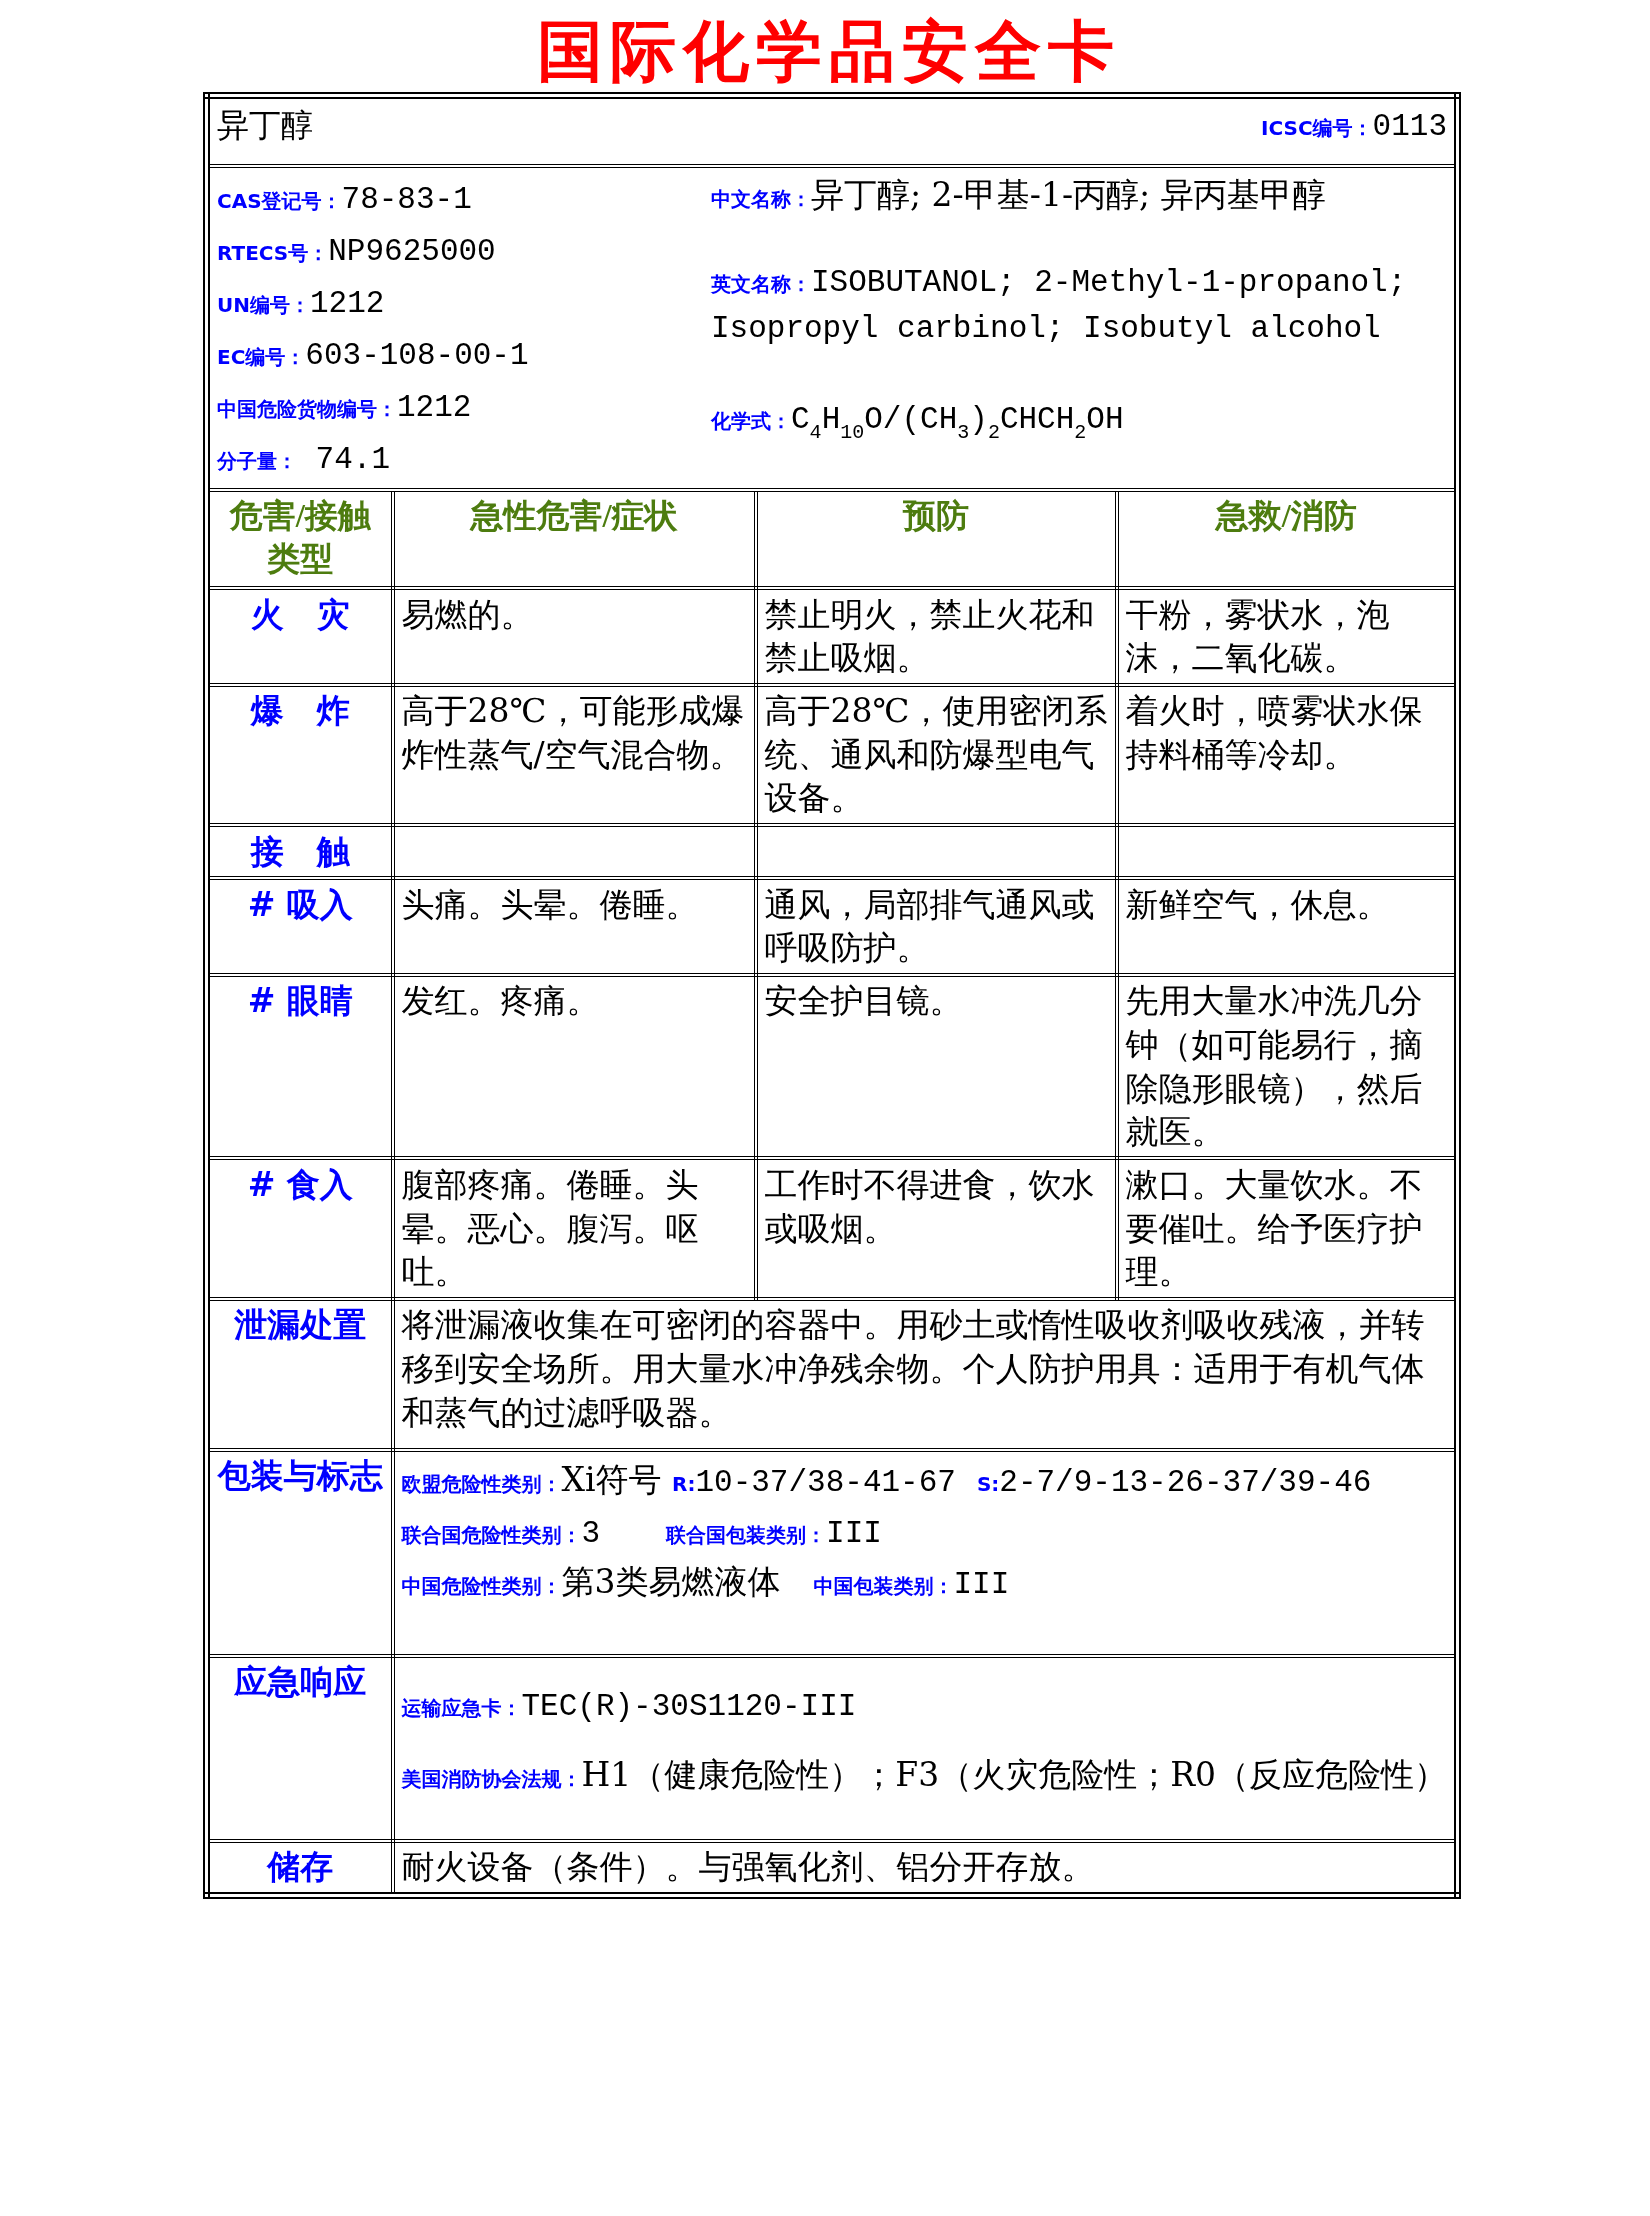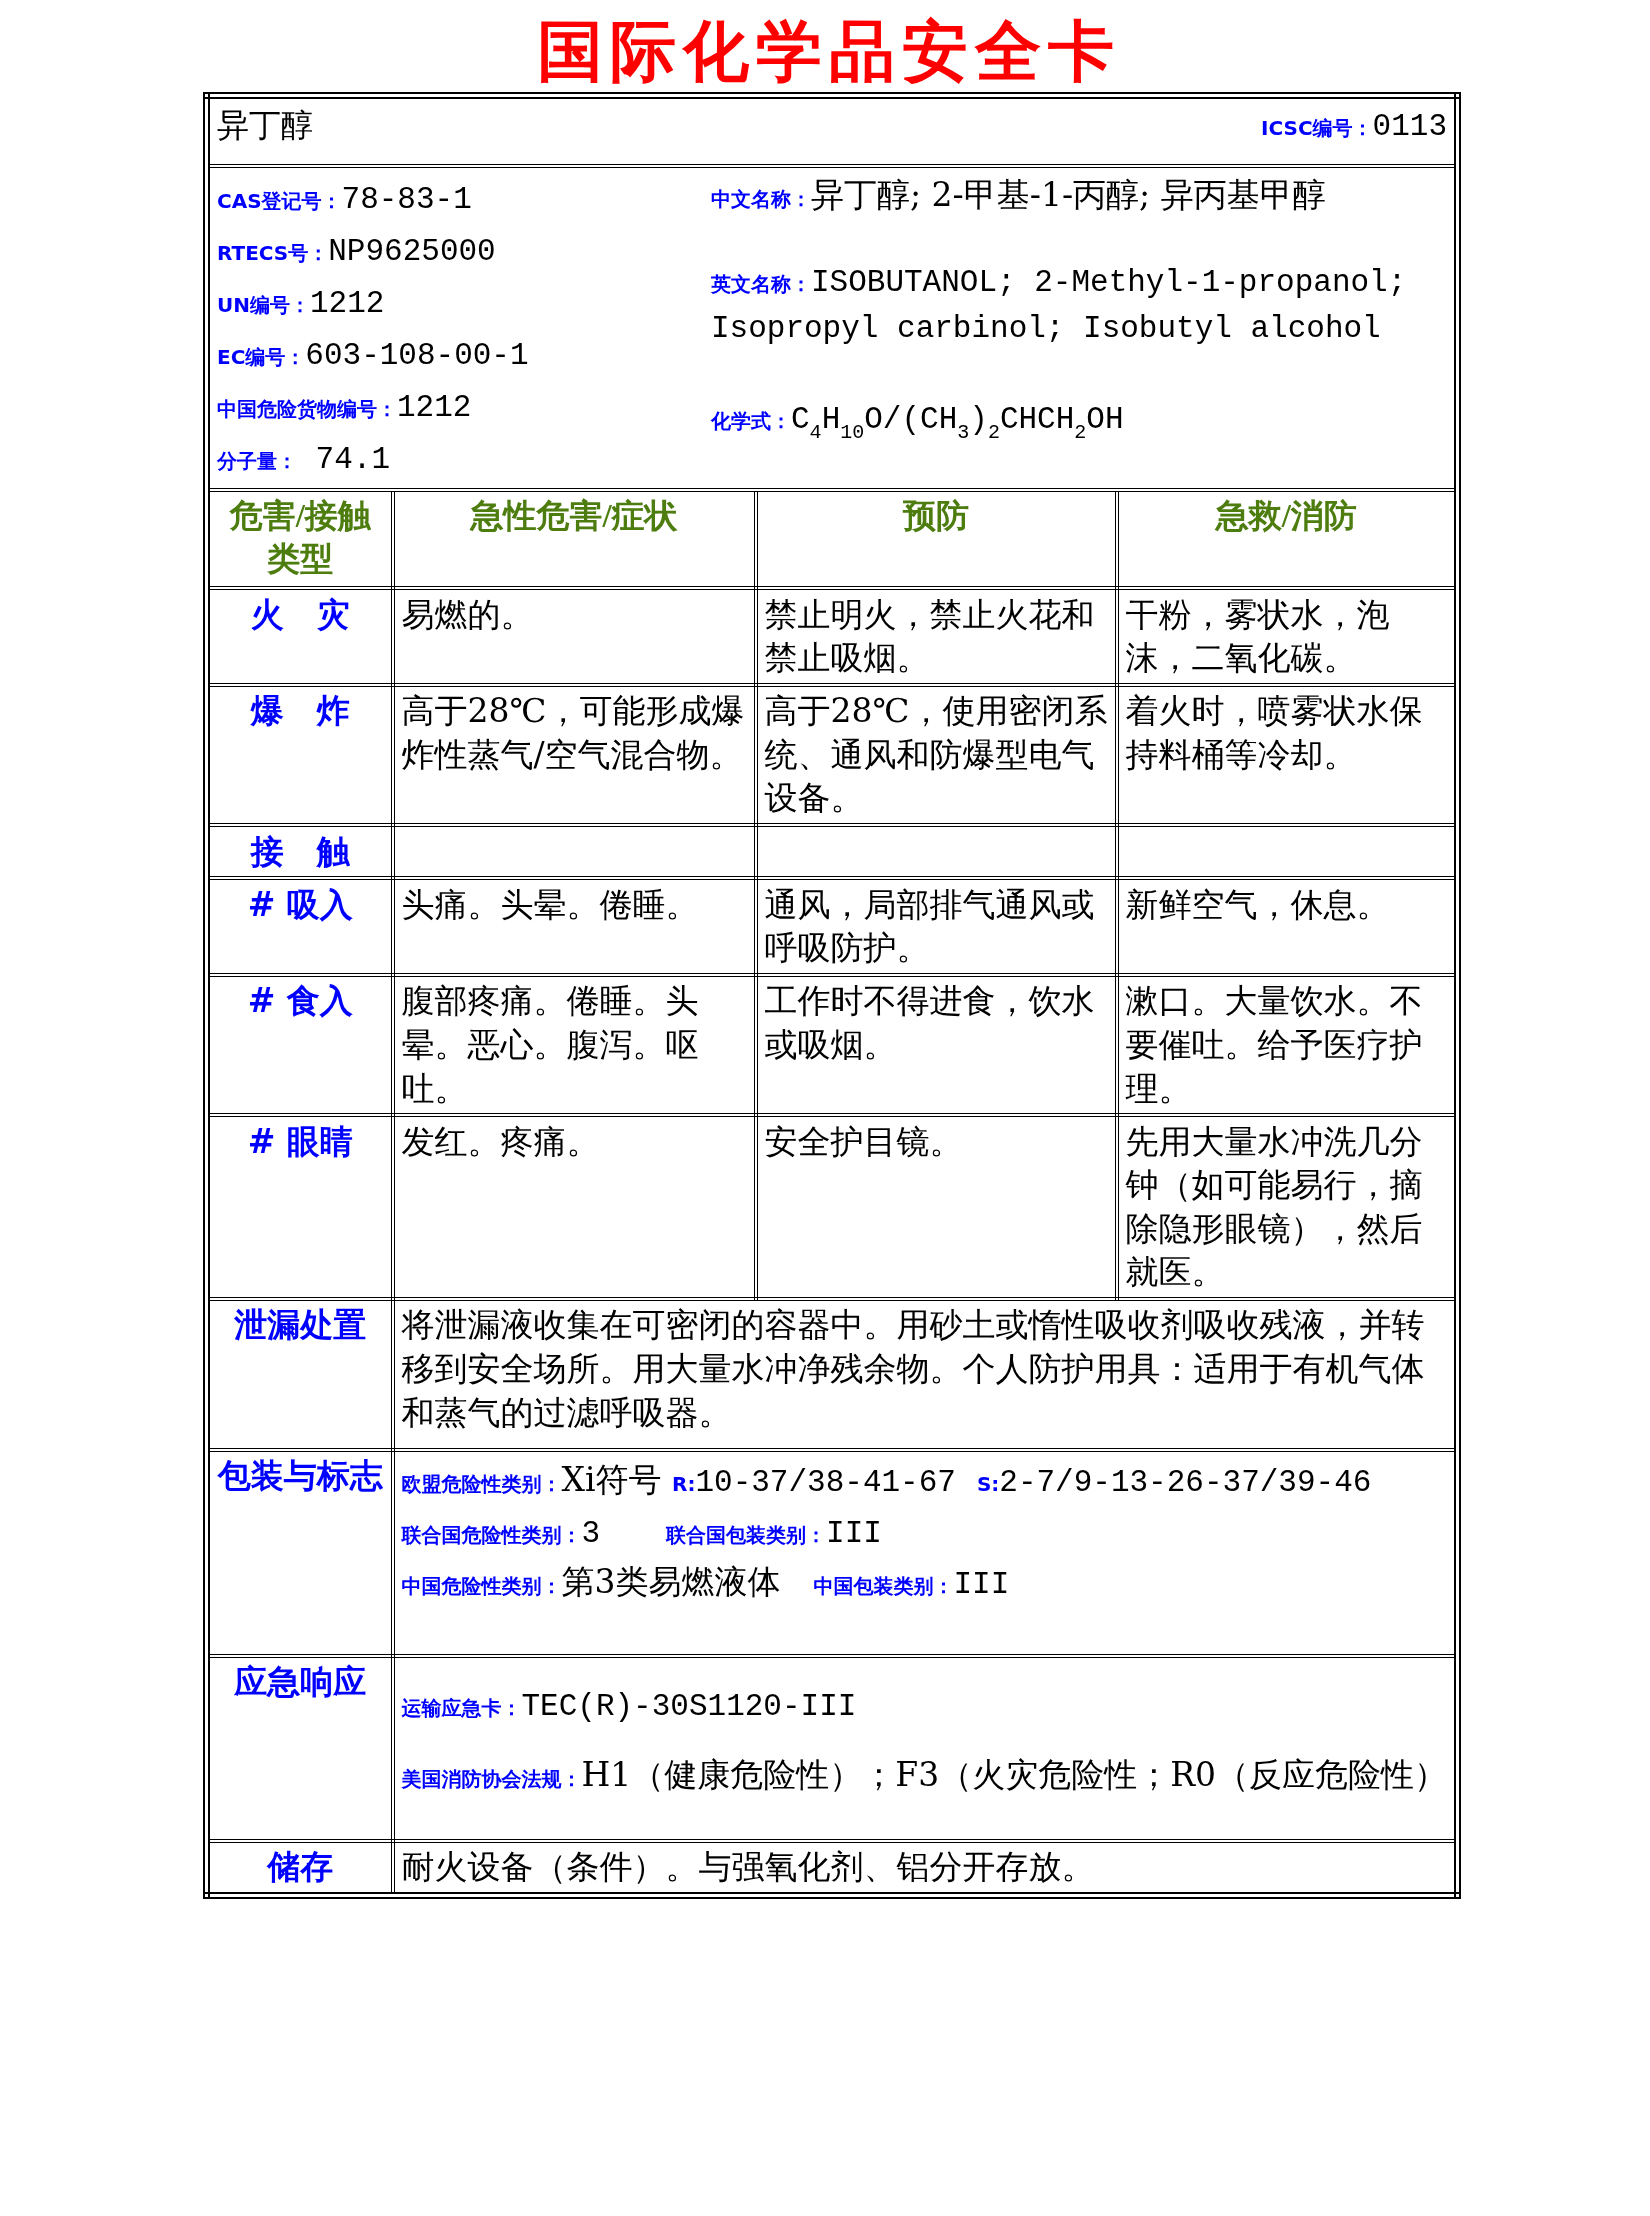--- a/index.html
+++ b/index.html
@@ -132,32 +132,32 @@
   </tr>
 
   <tr style="height:79px">
     <td class="lblcell"># 吸入</td>
     <td>头痛。头晕。倦睡。</td>
     <td>通风，局部排气通风或呼吸防护。</td>
     <td>新鲜空气，休息。</td>
   </tr>
 
 
+  <tr style="height:154px">
+    <td class="lblcell"># 眼睛</td>
+    <td>发红。疼痛。</td>
+    <td>安全护目镜。</td>
+    <td>先用大量水冲洗几分钟（如可能易行，摘除隐形眼镜），然后就医。</td>
+  </tr>
+
   <tr style="height:119px">
     <td class="lblcell"># 食入</td>
     <td>腹部疼痛。倦睡。头晕。恶心。腹泻。呕吐。</td>
     <td>工作时不得进食，饮水或吸烟。</td>
     <td>漱口。大量饮水。不要催吐。给予医疗护理。</td>
-  </tr>
-
-  <tr style="height:154px">
-    <td class="lblcell"># 眼睛</td>
-    <td>发红。疼痛。</td>
-    <td>安全护目镜。</td>
-    <td>先用大量水冲洗几分钟（如可能易行，摘除隐形眼镜），然后就医。</td>
   </tr>
 
   <tr style="height:151px">
     <td class="lblcell">泄漏处置</td>
     <td colspan="3" class="bigcell">将泄漏液收集在可密闭的容器中。用砂土或惰性吸收剂吸收残液，并转移到安全场所。用大量水冲净残余物。个人防护用具：适用于有机气体和蒸气的过滤呼吸器。</td>
   </tr>
 
   <tr style="height:206px">
     <td class="lblcell">包装与标志</td>
     <td colspan="3">

